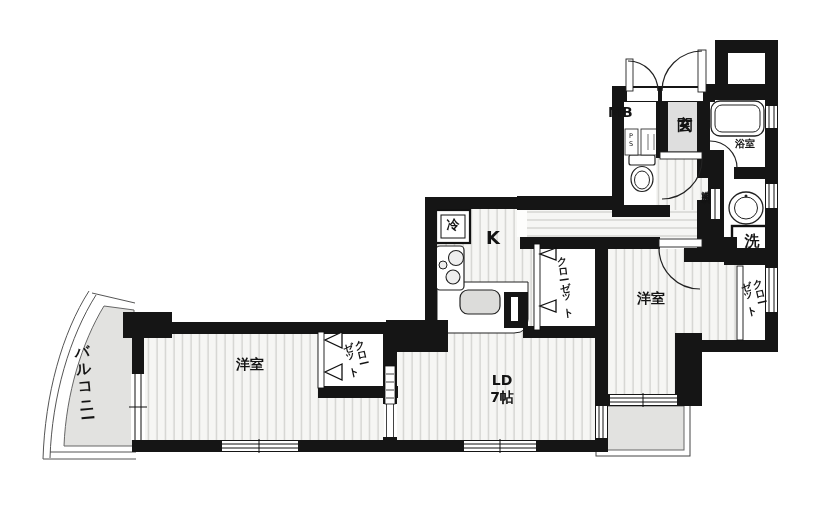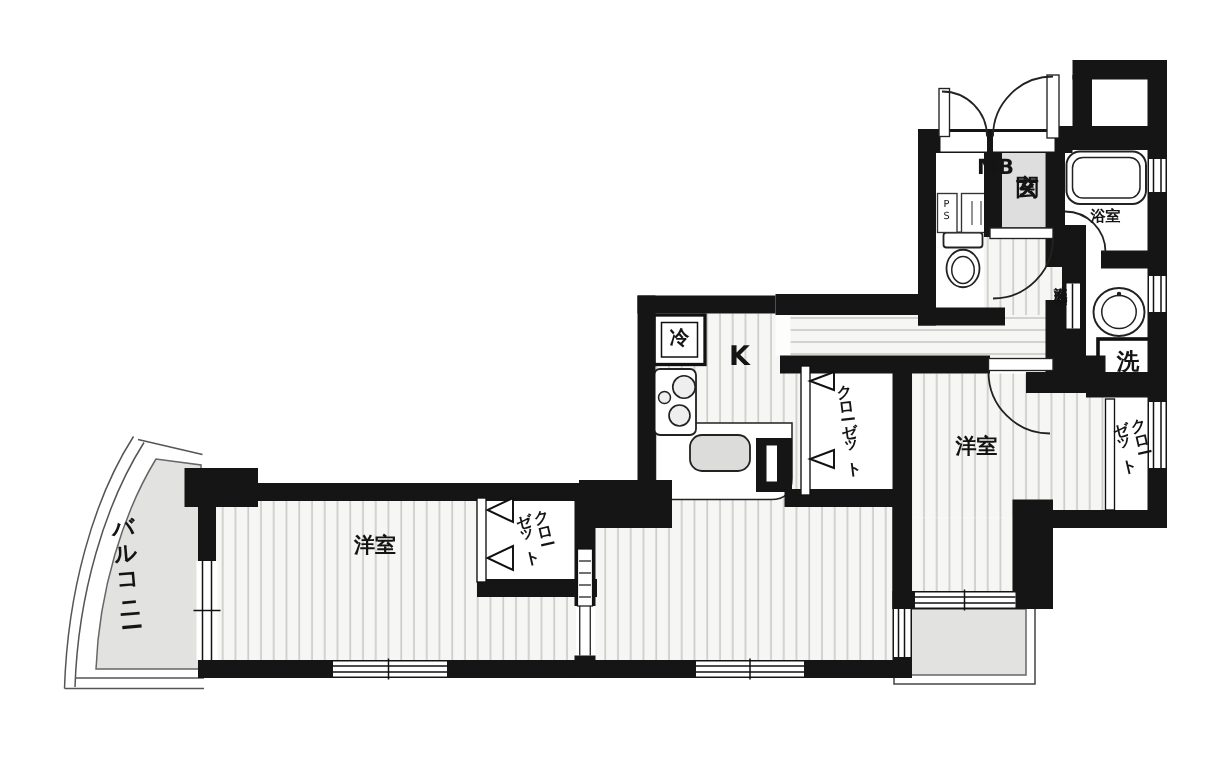--- a/index.html
+++ b/index.html
@@ -222,20 +222,24 @@
     <rect x="737" y="266" width="6" height="74" stroke-width="0.9"></rect>
   </g>
 </svg>
 
 <div class="lbl vtext tilt5" style="left:74px;top:334px;font-size:15px;letter-spacing:2px;">バルコニー</div>
 
 <div class="lbl room-lbl" style="left:195px;top:356px;width:110px;">
   <span>洋室</span>
 </div>
 
+<div class="lbl room-lbl" style="left:452px;top:372px;width:100px;">
+  <span>LD</span>
+  <span>7帖</span>
+</div>
 
 <div class="lbl room-lbl k-lbl" style="left:452px;top:227px;width:82px;">
   <span>K</span>
 </div>
 
 <div class="lbl room-lbl" style="left:598px;top:290px;width:106px;">
   <span>洋室</span>
 </div>
 
 <div class="lbl vcols tilt13" style="left:344px;top:333px;">
@@ -245,24 +249,24 @@
 
 <div class="lbl vtext tilt7" style="left:558px;top:248px;font-size:10.5px;letter-spacing:1px;">クローゼット</div>
 
 <div class="lbl vcols tilt13" style="left:742px;top:272px;">
   <span>クロー</span>
   <span>ゼット</span>
 </div>
 
 <div class="lbl vtext" style="left:675px;top:103px;font-size:15px;letter-spacing:2px;">玄関</div>
 
-<div class="lbl" style="left:646px;top:104px;width:30px;font-size:14px;text-align:right;">MB</div>
+<div class="lbl" style="left:608px;top:104px;width:30px;font-size:14px;text-align:left;">MB</div>
 
 <div class="lbl vtext vup" style="left:627px;top:132px;font-size:6.5px;font-weight:normal;">PS</div>
 
-<div class="lbl" style="left:727px;top:137px;width:36px;font-size:10px;">浴室</div>
+<div class="lbl" style="left:727px;top:137px;width:36px;font-size:10px;text-align:center;">浴室</div>
 
 <div class="lbl vtext" style="left:699px;top:184px;font-size:9px;letter-spacing:1px;">洗面脱衣</div>
 
 <div class="lbl" style="left:736px;top:232px;width:32px;font-size:15px;text-align:center;">洗</div>
 
 <div class="lbl" style="left:438px;top:216px;width:30px;font-size:13px;text-align:center;">冷</div>
 </div>
 
 </body></html>

